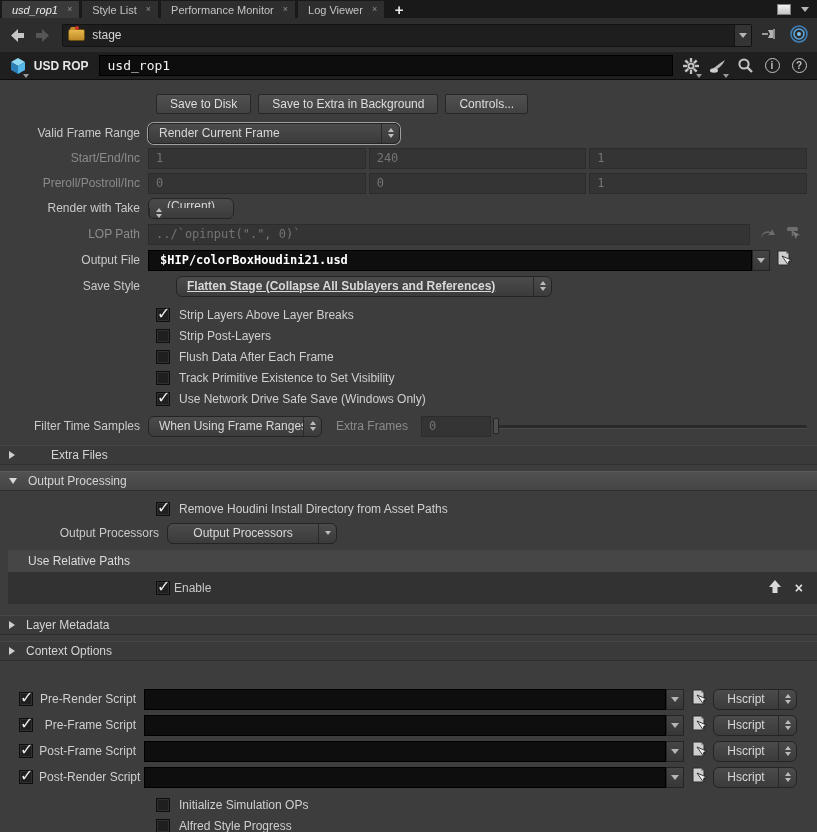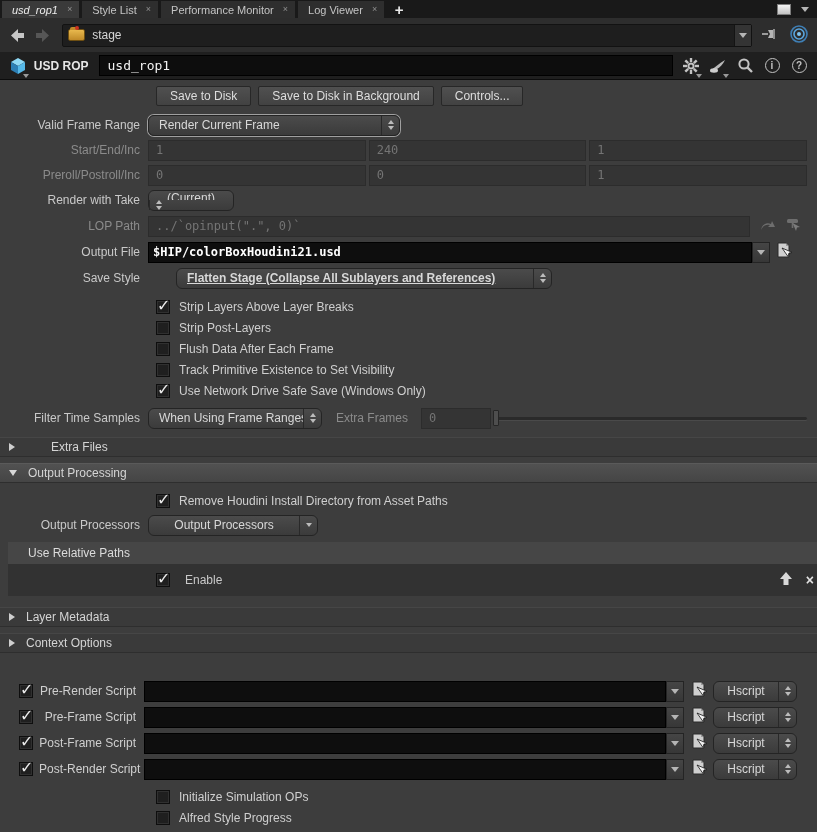--- a/index.html
+++ b/index.html
@@ -38,51 +38,51 @@
   .sub-caret { position:absolute; right:0; bottom:-2px; width:0; height:0; border-left:3px solid transparent; border-right:3px solid transparent; border-top:4px solid #9a9a9a; }
   .nodetype { font-weight:bold; color:#e6e6e6; margin:0 10px 0 5px; white-space:nowrap; }
   .namefield { width:578px; height:21px; background:#0d0d0d; border:1px solid #000; color:#f2f2f2; font-family:"DejaVu Sans Mono",monospace; font-size:13px; padding:0 8px; outline:none; }
   .hicons { display:flex; align-items:center; gap:5px; margin-left:7px; }
   .hicon { width:22px; height:21px; display:flex; align-items:center; justify-content:center; position:relative; }
   .circ { width:15px; height:15px; border:1.4px solid #c3c3c3; border-radius:50%; display:flex; align-items:center; justify-content:center; font-size:10px; font-weight:bold; color:#c3c3c3; }
 
   
   .panel { padding-top:5px; }
   .btnrow { margin:1px 0 8px 156px; display:flex; gap:7px; }
-  .hbtn { height:20px; padding:0 13px; background:linear-gradient(#505050,#424242); border:1px solid #272727; border-radius:2px; color:#dedede; font-size:12px; display:flex; align-items:center; white-space:nowrap; }
+  .hbtn { height:20px; padding:0 13px; background:linear-gradient(#505050,#424242); border:1px solid #272727; border-radius:2px; color:#dedede; font-size:12px; display:flex; align-items:center; white-space:nowrap;margin-top:8px; }
 
   .prow { display:flex; align-items:center; height:22px; margin-bottom:3px; padding-right:10px; }
   .plabel { flex:none; width:148px; text-align:right; padding-right:8px; color:#c9c9c9; white-space:nowrap; }
   .plabel.dim { color:#8b8b8b; }
 
   .menu { height:21px; background:linear-gradient(#4b4b4b,#3b3b3b); border:1px solid #242424; border-radius:6px; display:flex; align-items:center; color:#d8d8d8; }
   .menu.focus { box-shadow:0 0 0 1px #a0a0a0; }
   .menu .mlabel { padding:0 10px; flex:1; white-space:nowrap; overflow:hidden; }
   .spin { width:18px; align-self:stretch; border-left:1px solid #292929; display:flex; flex-direction:column; align-items:center; justify-content:center; gap:2px; }
   .tri-up { width:0;height:0;border-left:3.5px solid transparent;border-right:3.5px solid transparent;border-bottom:4.5px solid #bcbcbc; }
   .tri-dn { width:0;height:0;border-left:3.5px solid transparent;border-right:3.5px solid transparent;border-top:4.5px solid #bcbcbc; }
 
   .tfield { height:21px; background:#343434; border:1px solid #2c2c2c; color:#747474; font-family:"DejaVu Sans Mono",monospace; font-size:12px; display:flex; align-items:center; padding:0 7px; overflow:hidden; white-space:nowrap; }
   .triple { display:flex; gap:3px; flex:1; }
   .triple .tfield { flex:1; }
 
-  .tinput { height:21px; background:#0e0e0e; border:1px solid #000; color:#fff; font-weight:bold; font-family:"DejaVu Sans Mono",monospace; font-size:12px; padding:0 4px; outline:none; }
+  .tinput { height:21px; background:#0e0e0e; border:1px solid #000; color:#fff; font-weight:bold; font-family:"DejaVu Sans Mono",monospace; font-size:12px; padding:0 11px; outline:none; }
   .dd-btn { width:18px; height:21px; background:linear-gradient(#454545,#373737); border:1px solid #242424; display:flex; align-items:center; justify-content:center; flex:none; }
 
   .cb { width:14px; height:14px; background:#1f1f1f; border:1px solid #0e0e0e; box-shadow:inset 0 0 0 1px #303030; position:relative; flex:none; }
   .cb.checked::after { content:"\2713"; font-family:"DejaVu Sans",sans-serif; position:absolute; left:0; top:-5px; font-size:16px; font-weight:bold; color:#ededed; }
   .cbrow { display:flex; align-items:center; height:21px; gap:9px; padding-left:156px; color:#cfcfcf; white-space:nowrap; }
 
   .sect { height:20px; margin-top:6px; background:#3a3a3a; border-top:1px solid #464646; border-bottom:1px solid #2e2e2e; display:flex; align-items:center; padding-left:9px; gap:11px; color:#d4d4d4; }
   .tri-r { width:0;height:0; border-top:4.5px solid transparent; border-bottom:4.5px solid transparent; border-left:6px solid #cfcfcf; }
   .tri-d { width:0;height:0; border-left:4.5px solid transparent; border-right:4.5px solid transparent; border-top:6px solid #d8d8d8; }
   .sect.open { background:linear-gradient(#515151,#454545); border-top:1px solid #5a5a5a; }
 
   .subhdr { height:22px; margin:6px 0 0 8px; background:#464646; display:flex; align-items:center; padding-left:20px; color:#dcdcdc; }
-  .enable-row { height:32px; margin-left:8px; background:#323232; display:flex; align-items:center; padding-left:148px; padding-right:3px; gap:15px; }
+  .enable-row { height:32px; margin-left:8px; background:#323232; display:flex; align-items:center; padding-left:148px; padding-right:14px; gap:4px; }
   .enable-right { margin-left:auto; display:flex; align-items:center; gap:13px; }
   .xglyph { color:#e2e2e2; font-size:14px; font-weight:bold; }
 
   .slider { flex:1; height:16px; position:relative; margin-left:2px; }
   .slider .track { position:absolute; left:3px; right:0; top:7px; height:3px; background:#2a2a2a; border-radius:2px; box-shadow:0 1px 0 rgba(90,90,90,.45); }
   .slider .handle { position:absolute; left:0; top:0; width:6px; height:16px; background:#4e4e4e; border:1px solid #262626; border-radius:1px; }
 
   .srow { display:flex; align-items:center; height:22px; margin-bottom:4px; padding-left:19px; }
   .srow .cbpad { margin-right:0; }
   .slabel { width:105px; text-align:right; padding-right:8px; margin-left:6px; color:#cfcfcf; white-space:nowrap; }
@@ -203,21 +203,21 @@
     <span class="hicon">
         <span class="circ">?</span>
       </span>
   </div>
 </div>
 
 <div class="panel">
 
   <div class="btnrow">
     <div class="hbtn">Save to Disk</div>
-    <div class="hbtn">Save to Disk in Background</div>
+    <div class="hbtn">Save to Extra in Background</div>
     <div class="hbtn">Controls...</div>
   </div>
 
   <div class="prow">
     <span class="plabel">Valid Frame Range</span>
     <div class="menu focus" style="width:252px;">
       <span class="mlabel">Render Current Frame</span>
       <span class="spin">
           <i class="tri-up"></i>
           <i class="tri-dn"></i>
@@ -345,21 +345,21 @@
   <div class="sect open">
     <span class="tri-d"></span>
     <span>Output Processing</span>
   </div>
 
   <div class="cbrow" style="margin-top:7px;">
     <span class="cb checked"></span>
     <span>Remove Houdini Install Directory from Asset Paths</span>
   </div>
 
-  <div class="prow" style="margin-top:3px;">
+  <div class="prow" style="margin-top:3px;margin-left:19px;">
     <span class="plabel">Output Processors</span>
     <div class="menu" style="width:170px;">
       <span class="mlabel" style="text-align:center;">Output Processors</span>
       <span class="spin">
           <i class="tri-dn"></i>
         </span>
     </div>
   </div>
 
   <div class="subhdr">

